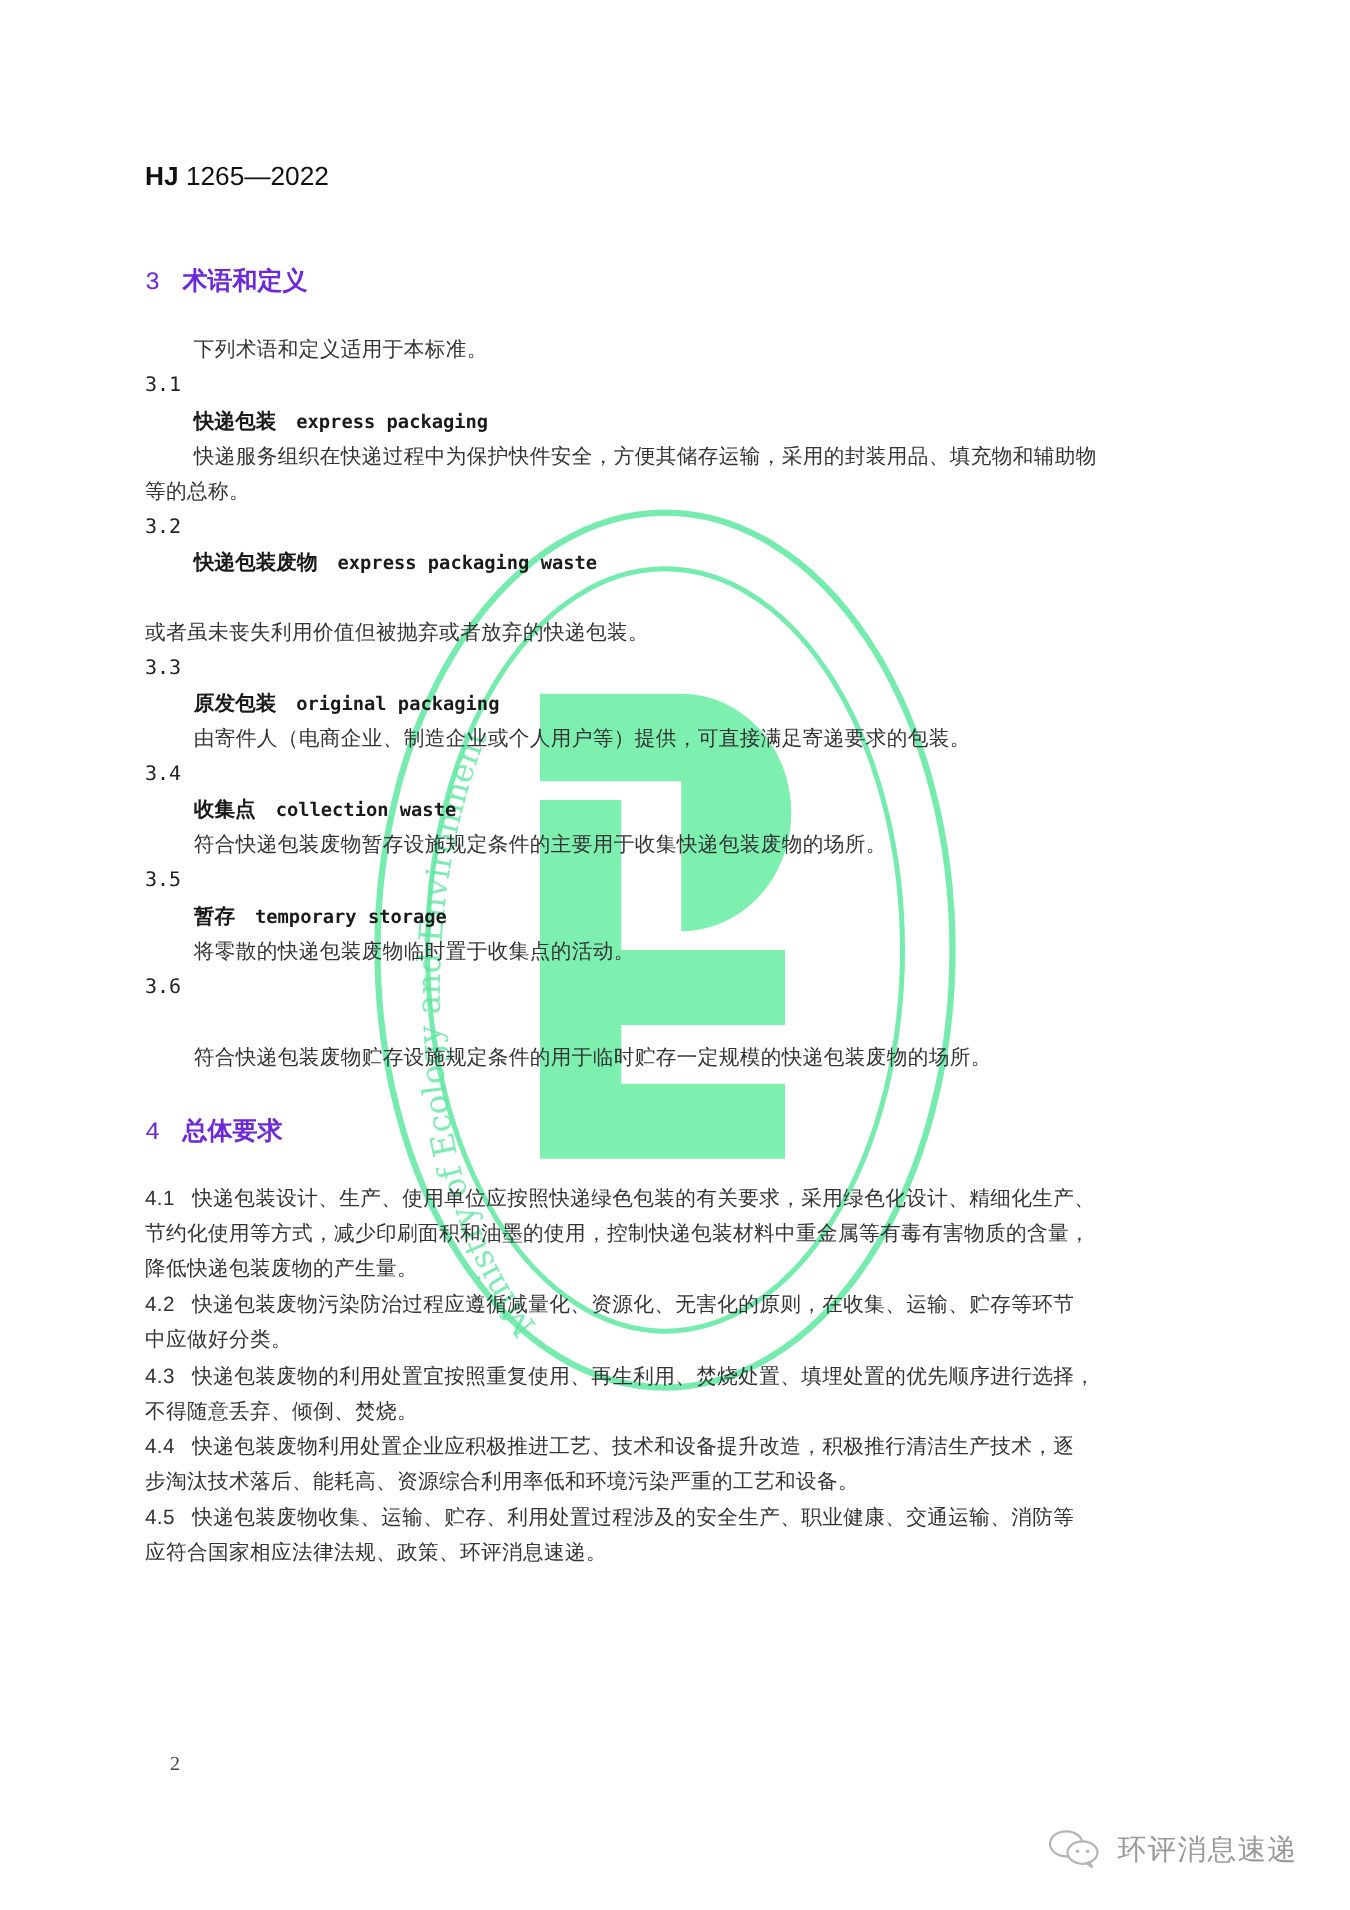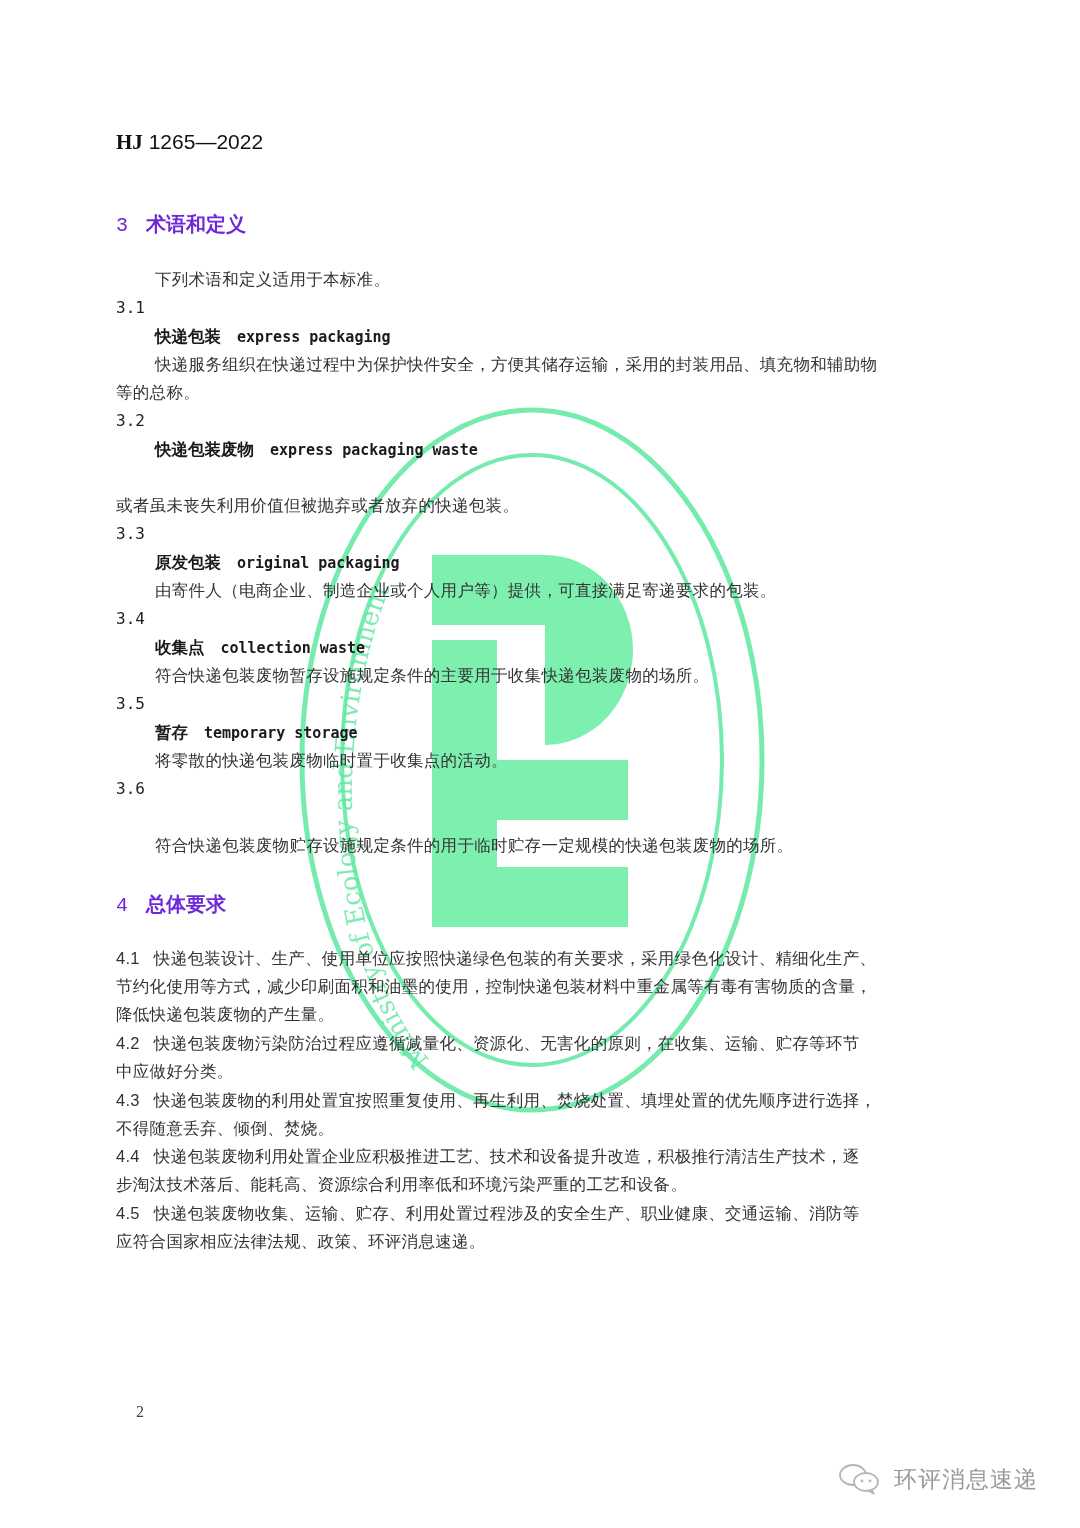--- a/index.html
+++ b/index.html
@@ -4,21 +4,21 @@
 <style>
   html, body { margin: 0; padding: 0; }
   body {
     width: 1080px; height: 1528px; background: #ffffff;
     position: relative; overflow: hidden;
     font-family: "DejaVu Sans", sans-serif; color: #2a2a2a;
   }
   .watermark { position: absolute; left: 0; top: 0; width: 1080px; height: 1528px; pointer-events: none; z-index: 1; }
   .content { position: absolute; left: 0; top: 0; width: 1080px; height: 1528px; z-index: 2; }
   .std-code { position: absolute; left: 116px; top: 130px; font-family: "Liberation Sans", sans-serif; font-size: 21px; color: #111; }
-  .std-code b { font-family: Liberation Serif, serif; font-weight: bold; }
+  .std-code b { font-family: Liberation Sans, sans-serif; font-weight: bold; }
   .heading { position: absolute; left: 116px; font-size: 20px; color: #6d28d9; font-weight: bold; font-family: Liberation Mono, monospace; }
   .heading .num { font-weight: normal; display: inline-block; width: 30px; }
   .line { position: absolute; left: 116px; font-size: 16.5px; color: #333; white-space: nowrap; letter-spacing: 0.3px; }
   .indent { left: 155px; }
   .clause-num { position: absolute; left: 116px; font-family: "DejaVu Sans Mono", monospace; font-size: 16px; color: #222; }
   .term { position: absolute; left: 155px; font-size: 16.5px; color: #1a1a1a; white-space: nowrap; }
   .term .zh { font-weight: bold; }
   .term .en { font-family: "DejaVu Sans Mono", monospace; font-size: 15px; margin-left: 16px; font-weight: bold; }
   .req-num { font-family: "Liberation Sans", sans-serif; margin-right: 14px; }
   .page-num { position: absolute; left: 136px; top: 1403px; font-family: "Liberation Serif", serif; font-size: 16px; color: #444; }

